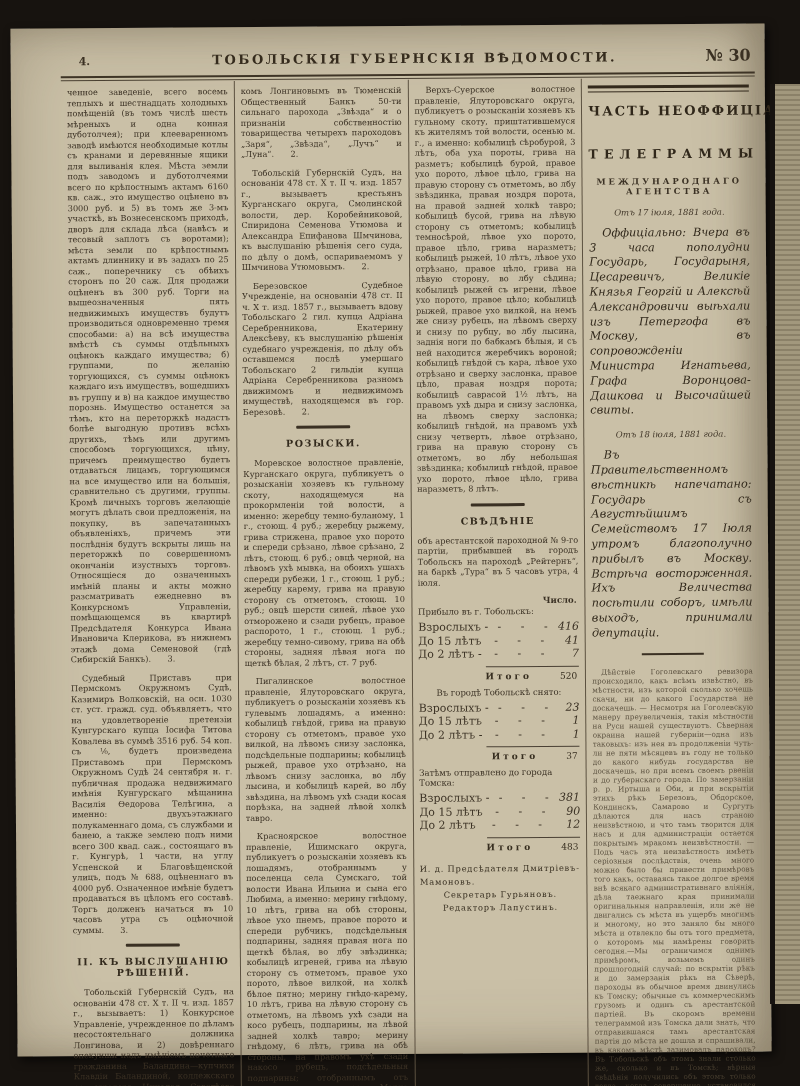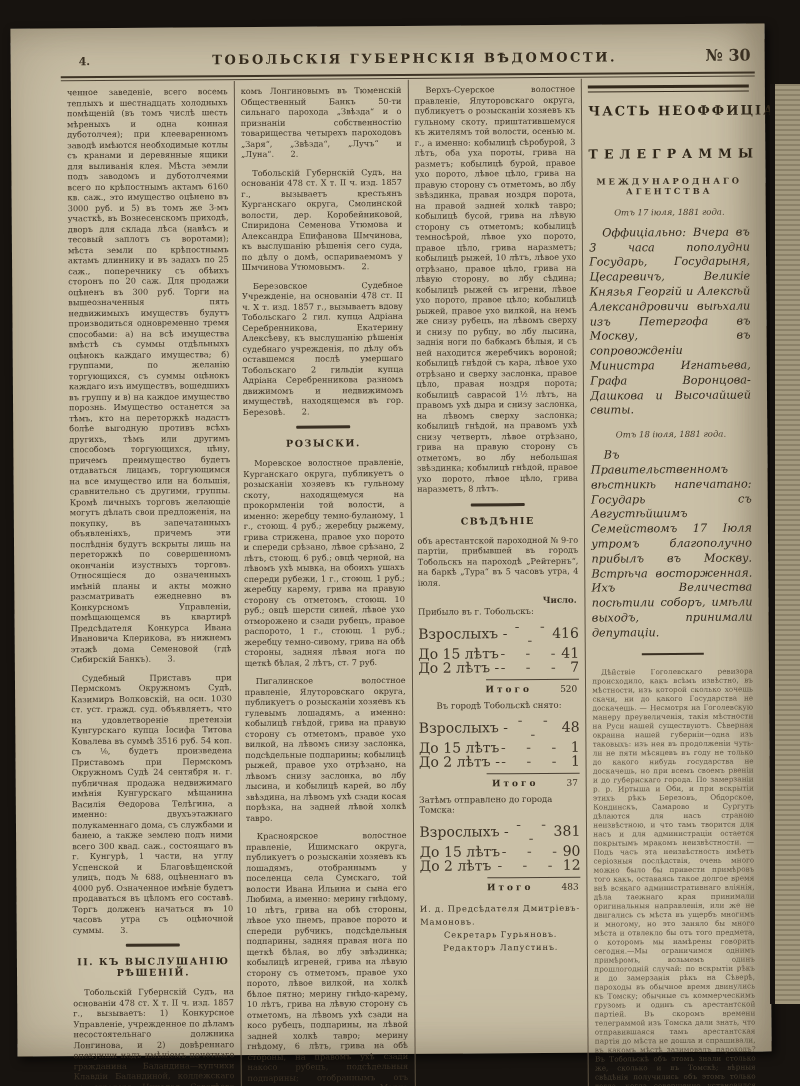--- a/index.html
+++ b/index.html
@@ -30,24 +30,24 @@
     font-size:8.2px;line-height:10.5px;color:#3b3124;
     text-align:justify;margin:0 0 8px 0;text-indent:11px;
   }
   .no-indent{text-indent:0;}
   .article-divider{width:54px;height:3px;background:#3a3023;margin:9px auto 9px;border-radius:1px;}
   .sec-head{font-size:9.5px;font-weight:bold;letter-spacing:1.6px;text-align:center;color:#32291c;margin:2px 0 9px;}
   
   .num-head{font-size:8.5px;font-weight:bold;text-align:right;color:#3b3124;margin:2px 2px 0 0;}
   .grp-title{font-size:8.5px;color:#3b3124;margin:1px 0 4px;}
   .grp-title.center{text-align:center;}
-  .t-row{display:flex;align-items:center;font-size:14px;line-height:13.5px;color:#3b3124;}
+  .t-row{display:flex;align-items:flex-start;font-size:11px;line-height:13.5px;color:#3b3124;}
   .t-label{white-space:nowrap;}
   .t-leader{flex:1;text-align:center;word-spacing:16px;color:#4a4034;}
-  .t-value{min-width:22px;text-align:right;}
+  .t-value{min-width:22px;text-align:right;font-style:italic;}
   .total-rule{border-top:1px solid #4a4034;width:58%;margin:5px 0 4px auto;}
   .t-total{display:flex;justify-content:flex-end;gap:28px;font-size:9px;color:#362d1f;margin-bottom:6px;padding-right:2px;}
   .t-total-label{letter-spacing:3px;font-weight:bold;}
   .sigs{margin-top:10px;color:#362d1f;}
   .sig{font-size:8.3px;letter-spacing:.8px;line-height:13px;}
   .sig.c{text-align:center;}
   
   .part-rule{height:3px;border-top:3px solid #33291c;border-bottom:1px solid #33291c;margin:2px 0 10px;}
   .part-head{font-size:13px;font-weight:bold;letter-spacing:2px;text-align:center;color:#30271a;white-space:nowrap;}
   .tele-head{font-size:12.5px;font-weight:bold;letter-spacing:6px;text-align:center;color:#30271a;margin-top:28px;}
@@ -127,21 +127,21 @@
           <div class="total-rule"></div>
           <div class="t-total">
             <span class="t-total-label">Итого</span>
             <span>520</span>
           </div>
 
           <div class="grp-title center">Въ городѣ Тобольскѣ снято:</div>
           <div class="t-row">
             <span class="t-label">Взрослыхъ -</span>
             <span class="t-leader">- - -</span>
-            <span class="t-value">48</span>
+            <span class="t-value">23</span>
           </div>
           <div class="t-row">
             <span class="t-label">До 15 лѣтъ</span>
             <span class="t-leader">- - -</span>
             <span class="t-value">1</span>
           </div>
           <div class="t-row">
             <span class="t-label">До 2 лѣтъ -</span>
             <span class="t-leader">- - -</span>
             <span class="t-value">1</span>

